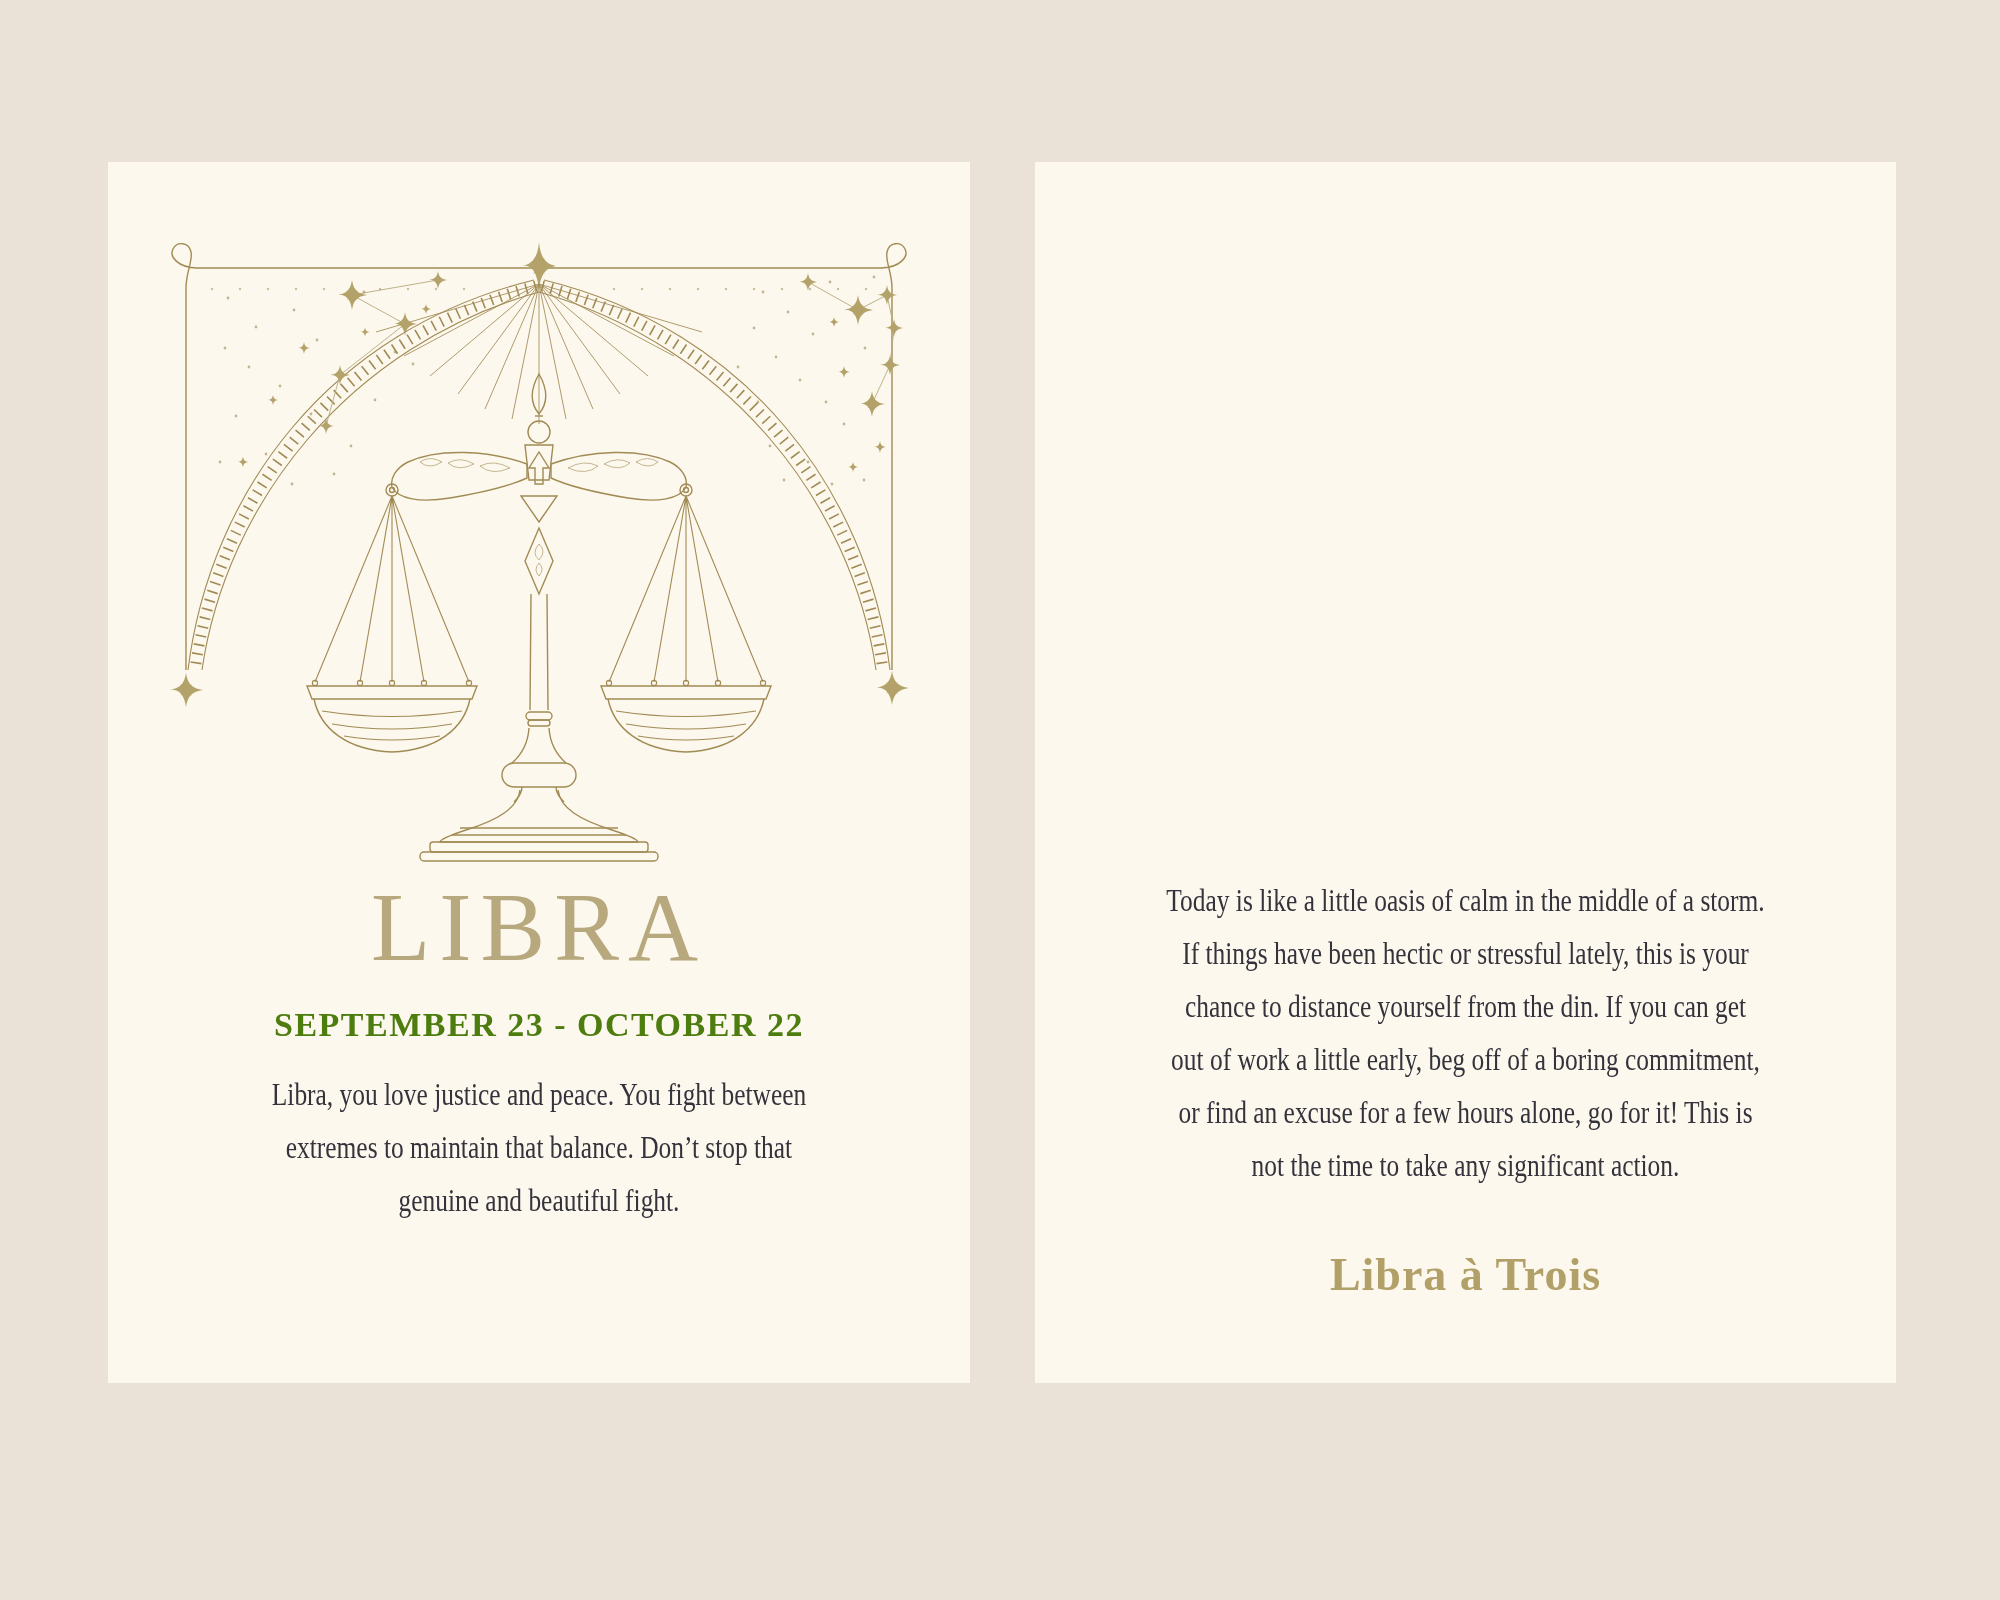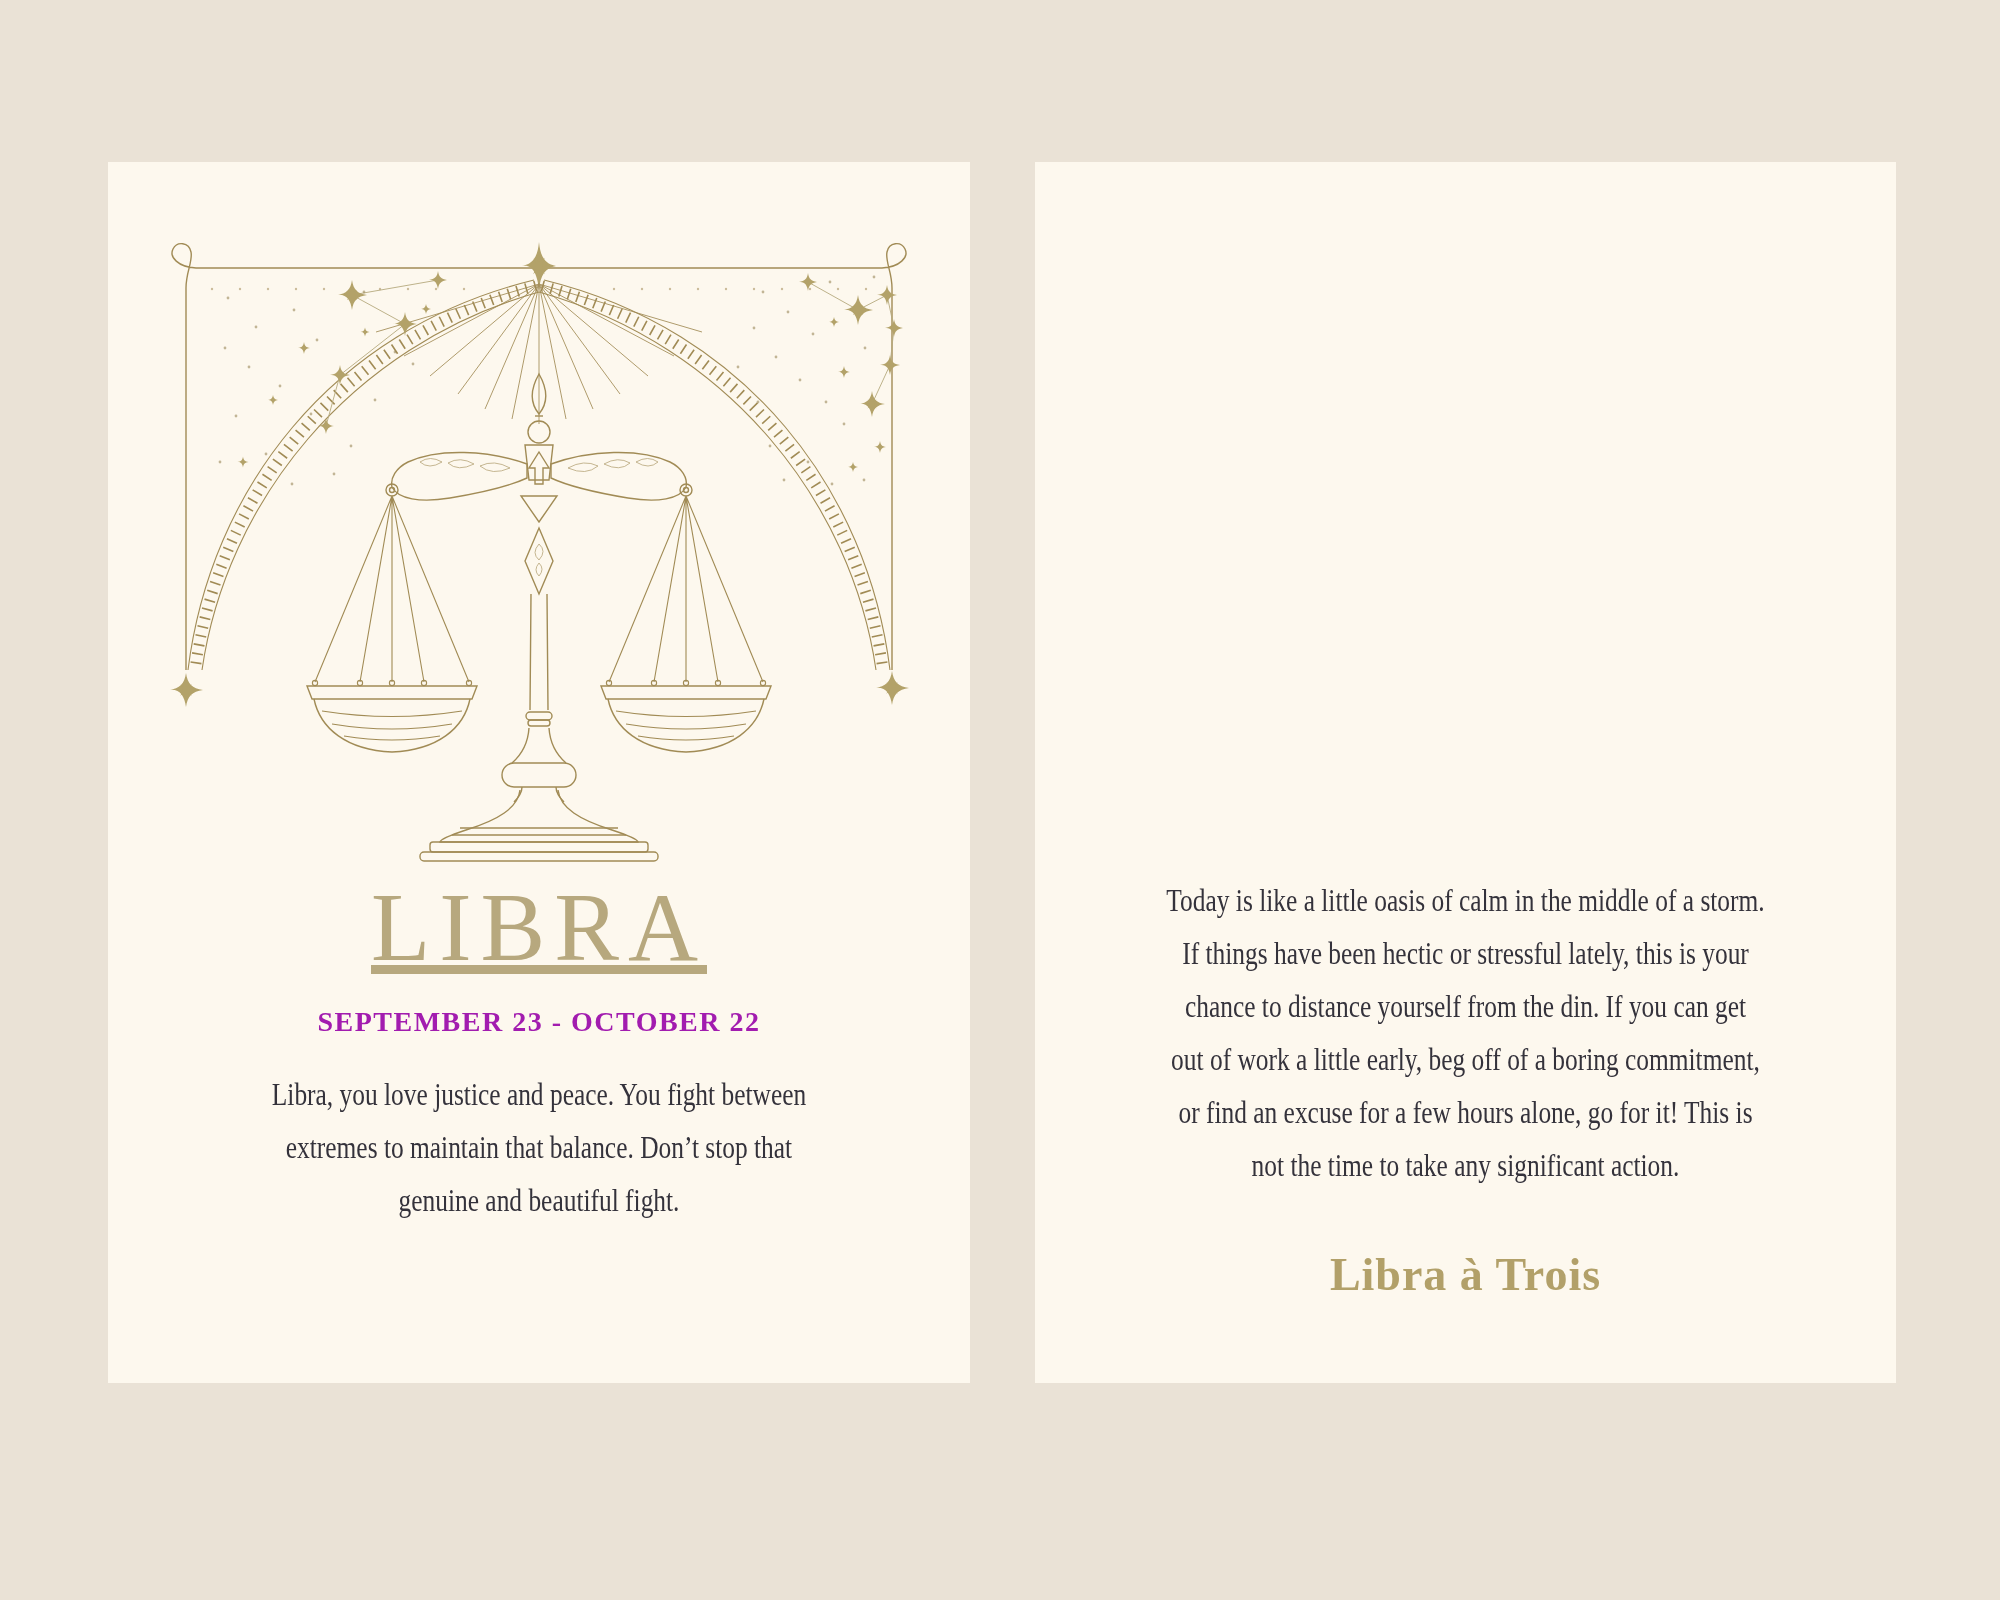--- a/index.html
+++ b/index.html
@@ -11,25 +11,24 @@
   .card{
     position:absolute;top:162px;height:1221px;background:#FDF8EE;
   }
   #left-card{left:108px;width:862px;}
   #right-card{left:1035px;width:861px;}
   #illu{position:absolute;left:0;top:0;width:862px;height:740px;}
   .zodiac-title{
     position:absolute;top:716px;left:0;width:100%;text-align:center;
     font-size:97px;line-height:100px;letter-spacing:9px;font-weight:400;
     color:#B7A87E;
-    text-decoration:underline;
   }
   .date-range{
     position:absolute;top:844px;left:0;width:100%;text-align:center;
-    font-size:28px;font-weight:bold;letter-spacing:1.5px;color:#a21caf;
+    font-size:34px;font-weight:bold;letter-spacing:1.5px;color:#4d7c0f;
   }
   .body-lines{
     position:absolute;left:0;width:100%;text-align:center;
     font-size:31px;line-height:53px;color:#34323B;
     transform:scaleX(0.82);transform-origin:50% 0;
   }
   #left-desc{top:906px;}
   #right-horoscope{top:712px;}
   .signature{
     position:absolute;top:1086px;left:0;width:100%;text-align:center;

